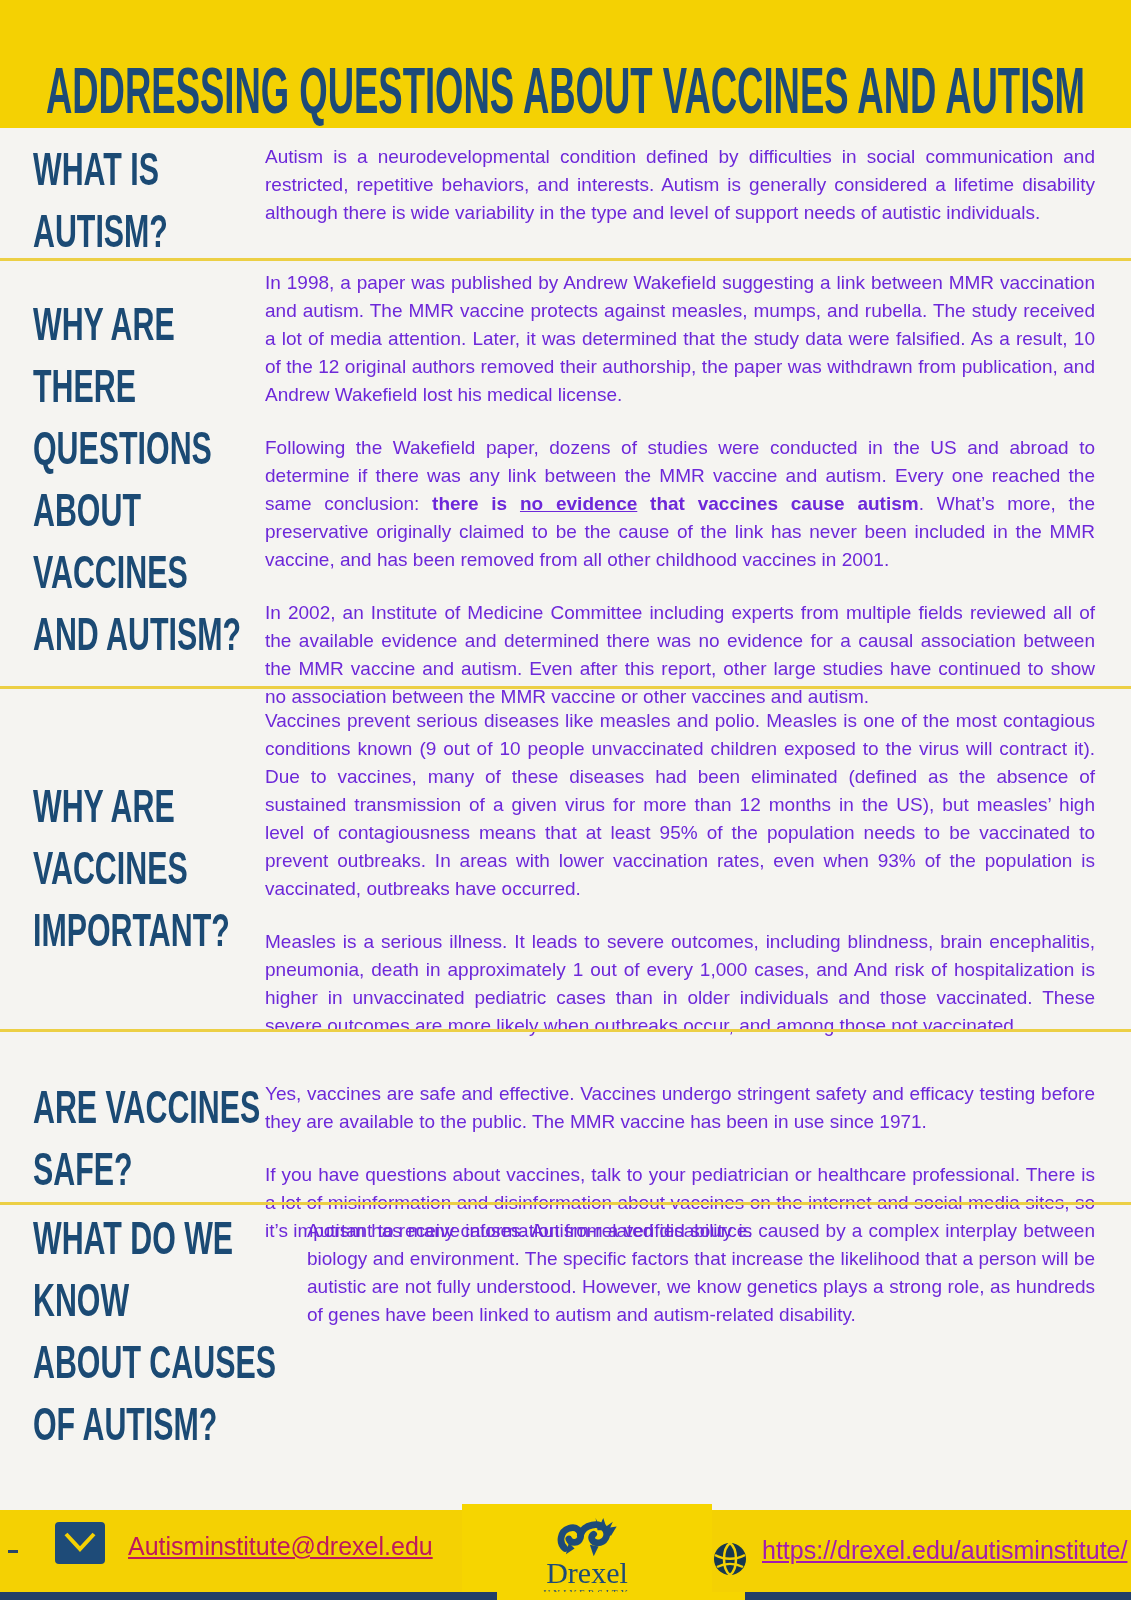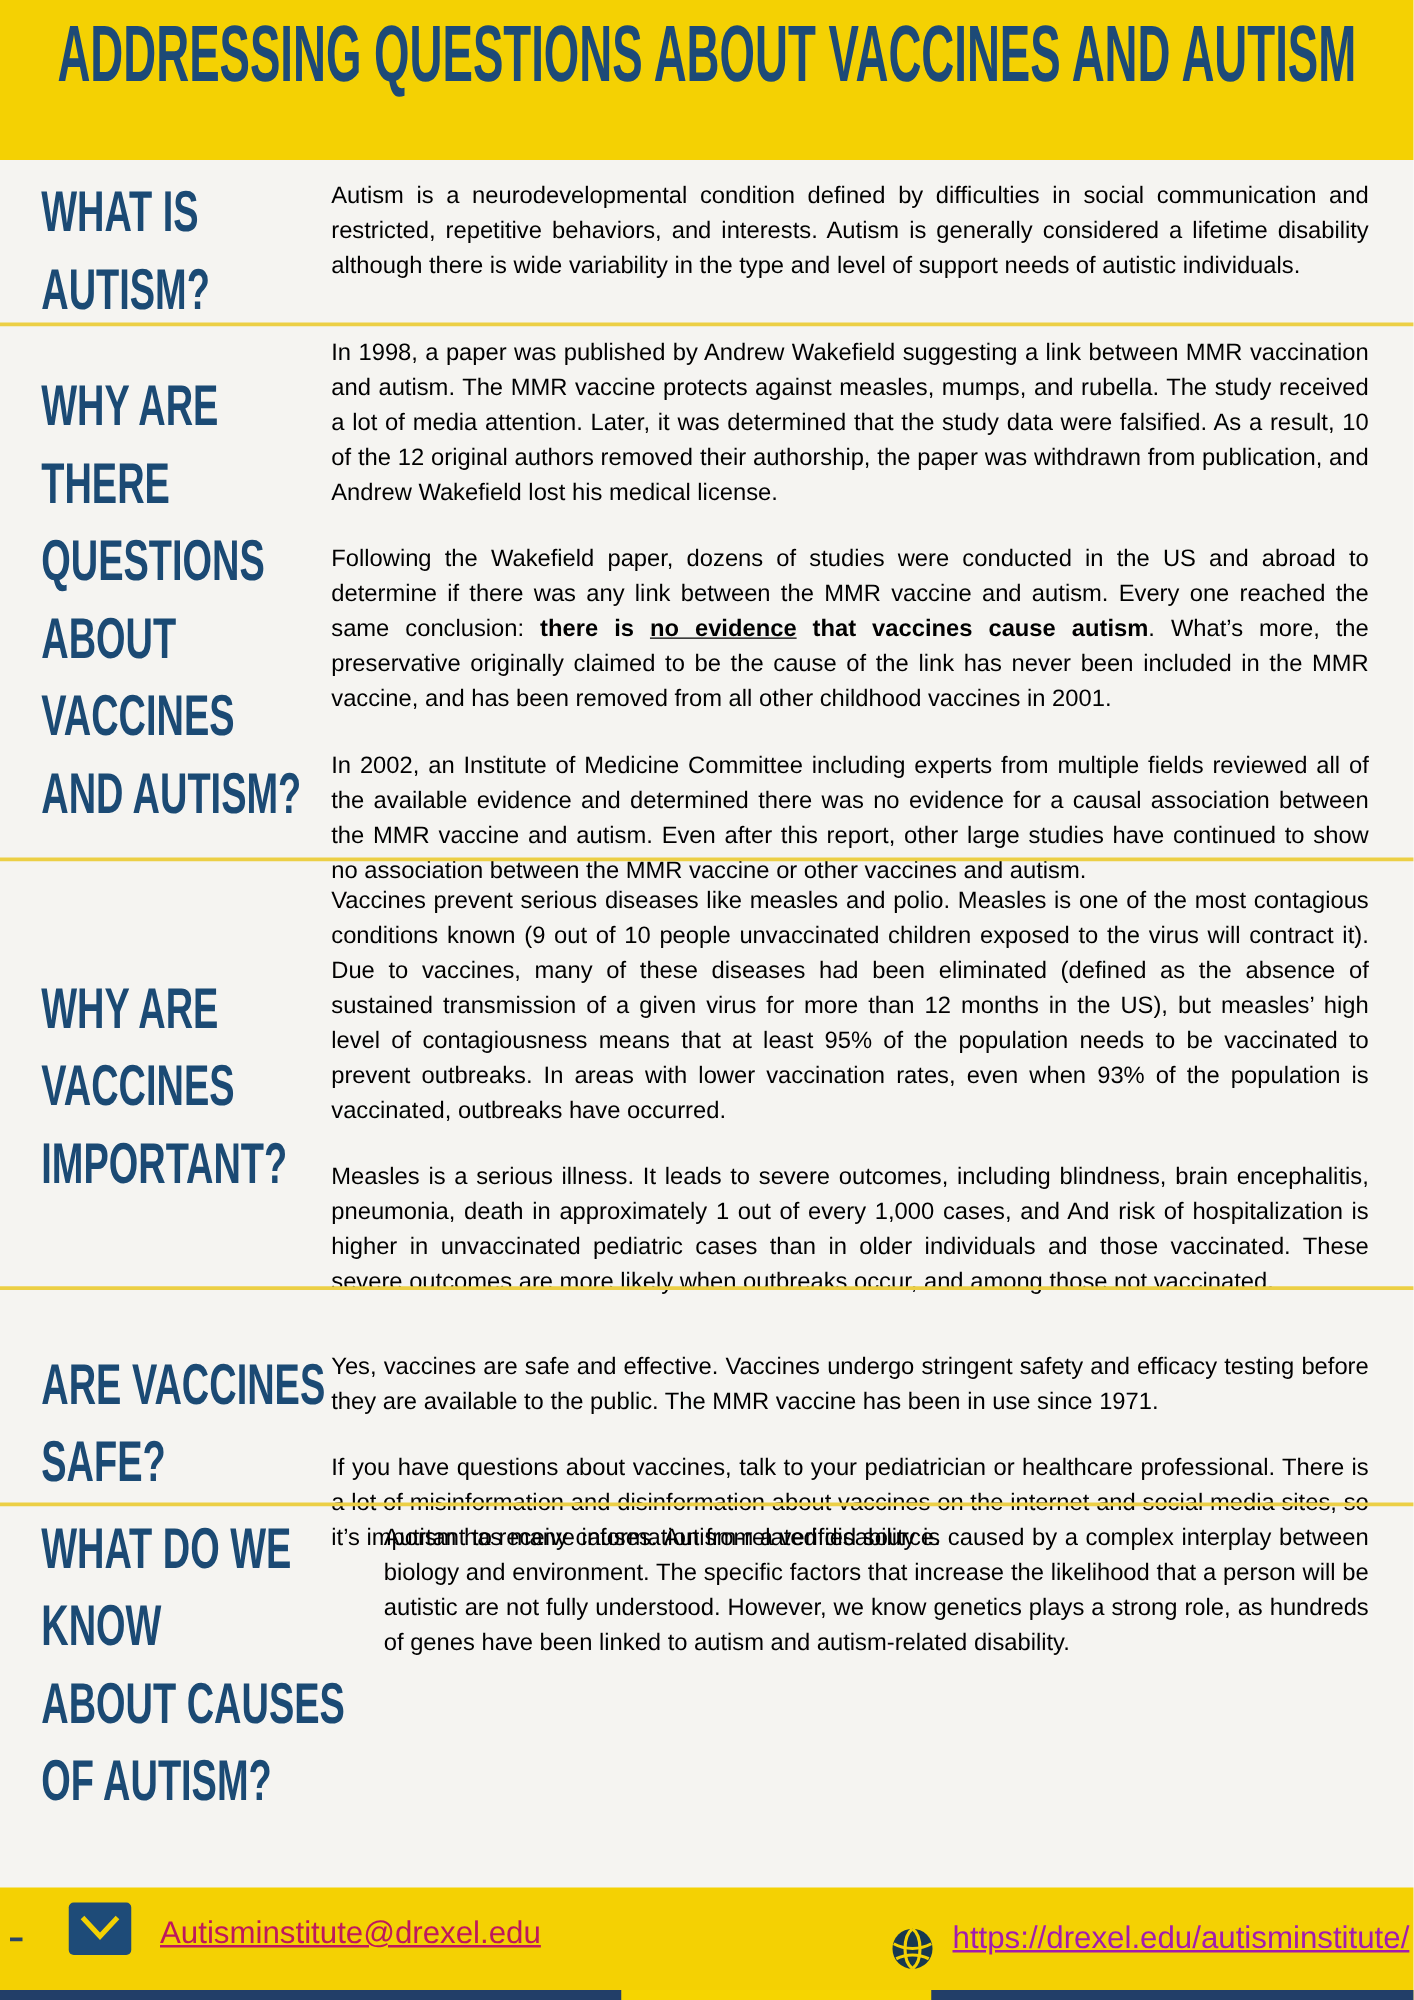--- a/index.html
+++ b/index.html
@@ -1,33 +1,33 @@
 <!DOCTYPE html>
 <html><head>
 <meta charset="utf-8">
 <style>
   html,body{margin:0;padding:0;background:#ffffff;}
   .page{position:relative;width:1131px;height:1600px;overflow:hidden;
         background:#f5f4f1;font-family:"Liberation Sans",sans-serif;}
 
   
   .header{position:absolute;left:0;top:0;width:1131px;height:128px;background:#f4d103;
-          display:flex;align-items:flex-start;justify-content:center;}
+          display:flex;align-items:flex-end;justify-content:center;}
   .title{display:inline-block;white-space:nowrap;font-weight:700;font-size:64px;
          color:#1d4a77;transform:scaleX(0.57);transform-origin:center center;
          letter-spacing:0px;margin-top:6px;}
 
   
   .section{position:absolute;left:0;width:1131px;display:flex;}
   .leftcol{width:232px;padding-left:33px;flex:0 0 auto;}
   .rightcol{flex:1 1 auto;padding-right:36px;}
   .heading{color:#1b4a74;font-weight:700;font-size:46px;line-height:62px;
            transform:scaleX(0.66);transform-origin:left top;}
   .heading div{white-space:nowrap;}
-  .bodytext{color:#000000;font-size:19px;line-height:28px;text-align:justify;}
+  .bodytext{color:#6d28d9;font-size:19px;line-height:28px;text-align:justify;}
   .bodytext p{margin:0 0 25px 0;}
   .bodytext p:last-child{margin-bottom:0;}
   .bodytext strong{font-weight:700;}
   .u{text-decoration:underline;}
 
   .divider{position:absolute;left:0;width:1131px;height:3px;background:#eccf45;}
 
   
   .s1 .leftcol{padding-top:10px;} .s1 .rightcol{padding-top:15px;}
   .s2 .leftcol{padding-top:32px;} .s2 .rightcol{padding-top:8px;}
@@ -144,20 +144,36 @@
   <div class="footer">
     <div class="dash-artifact"></div>
 
     <div class="mail-box">
       <svg width="34" height="24" viewBox="0 0 34 24">
         <polyline points="3,3 17,18 31,3" fill="none" stroke="#f4d103" stroke-width="4"></polyline>
       </svg>
     </div>
     <a class="email" href="#">Autisminstitute@drexel.edu</a>
 
+    <div class="logo">
+      <svg class="dragon" width="66" height="44" viewBox="0 0 66 46">
+        <g fill="none" stroke="#1e4b78" stroke-width="7" stroke-linecap="round">
+          <path d="M10 34 C3 28 5 16 14 13 C22 10 28 16 26 23 C24 29 16 29 14 24"></path>
+          <path d="M26 20 C30 8 46 6 52 14 C56 20 52 28 44 28 C38 28 36 22 40 19"></path>
+        </g>
+        <g fill="#1e4b78">
+          <path d="M42 2 L46 11 L50 2 L53 11 L60 6 L56 15 L44 15 Z"></path>
+          <path d="M50 13 L64 11 L58 21 Z"></path>
+          <path d="M36 30 L40 42 L45 32 Z"></path>
+          <path d="M14 28 L11 40 L20 34 Z"></path>
+        </g>
+      </svg>
+      <div class="logo-name">Drexel</div>
+      <div class="logo-sub">UNIVERSITY</div>
+    </div>
 
     <svg class="globe" width="36" height="36" viewBox="0 0 36 36">
       <circle cx="18" cy="18" r="16" fill="#17384f"></circle>
       <g fill="none" stroke="#f4d103" stroke-width="2.5">
         <path d="M18 2 C10 8 10 28 18 34"></path>
         <path d="M18 2 C26 8 26 28 18 34"></path>
         <path d="M3 14 C12 19 24 19 33 14"></path>
         <path d="M5 26 C13 22 23 22 31 26"></path>
       </g>
     </svg>

